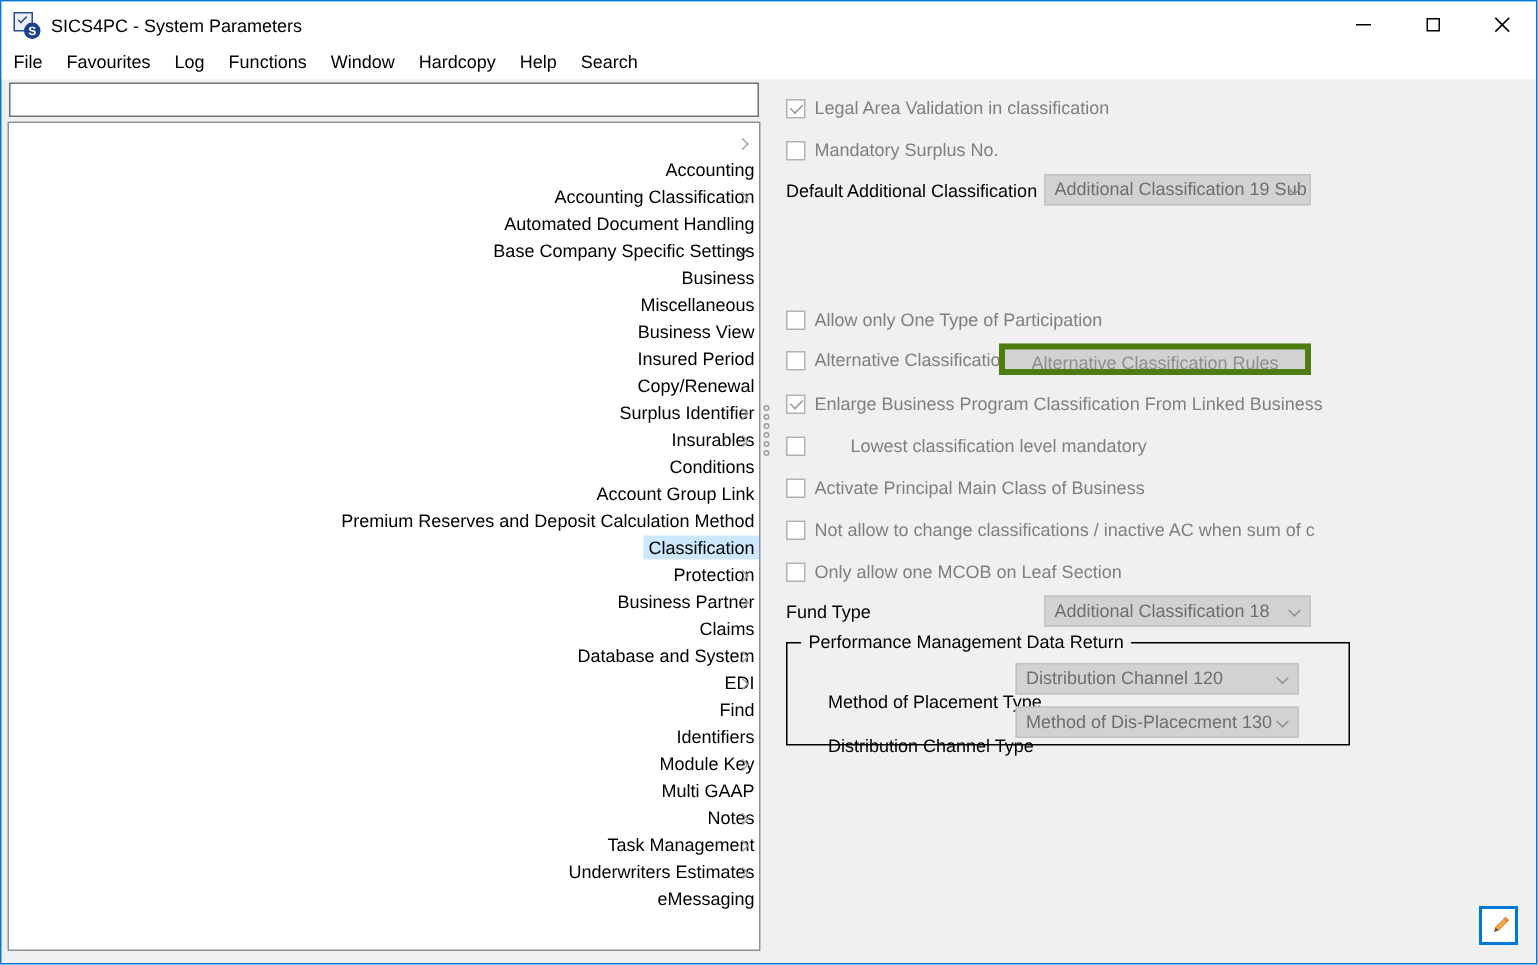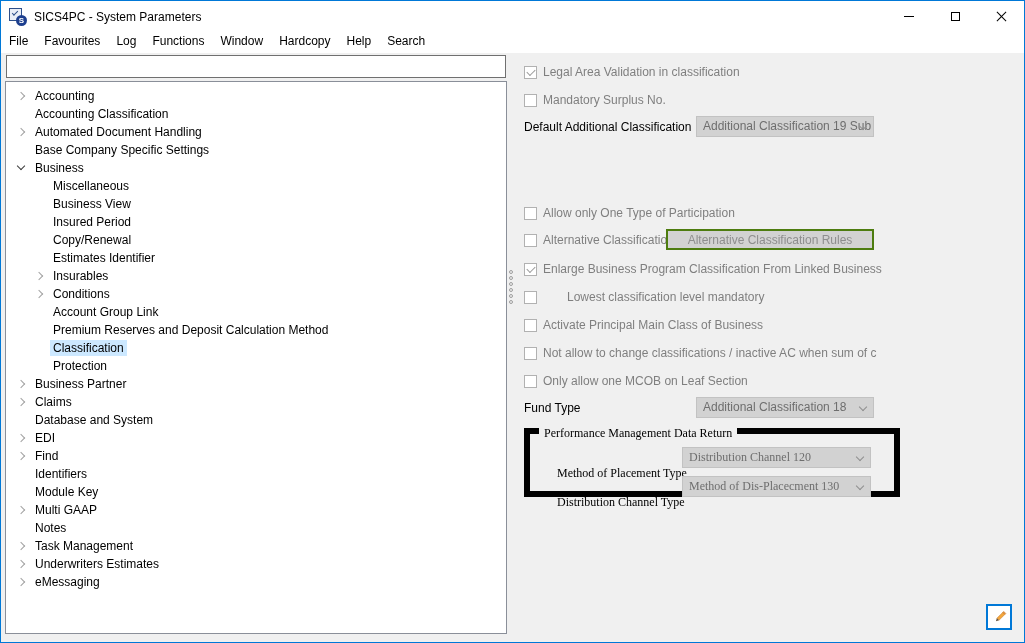--- a/index.html
+++ b/index.html
@@ -55,21 +55,21 @@
   
   .searchbox {
     position:absolute; left:5px; top:54px; width:500px; height:23px;
     border:1px solid #707070; background:#fff; font-size:12px; padding:0 4px;
     font-family:"Liberation Sans", sans-serif; outline:none;
   }
   .tree {
     position:absolute; left:4px; top:80px; width:502px; height:553px;
     background:#fff; border:1px solid #8a8f99; overflow:hidden; padding-top:5px;
   }
-  .tree-row { height:18px; display:flex; align-items:center; font-size:12px; color:#000; }
+  .tree-row { height:18px; display:flex; align-items:flex-end; font-size:12px; color:#000;flex-direction:column; }
   .tree-row .chev-box { width:20px; height:18px; flex:0 0 auto; position:relative; }
   .lvl0 .chev-box { margin-left:6px; }
   .lvl1 .chev-box { margin-left:24px; }
   .chev {
     position:absolute; left:6px; top:6px; width:6px; height:6px;
     border-right:1.4px solid #a2a2a2; border-bottom:1.4px solid #a2a2a2;
   }
   .chev.collapsed { transform:rotate(-45deg); }
   .chev.expanded  { transform:rotate(45deg); border-color:#3c3c3c; top:4px; }
   .tree-label { padding:1px 3px; white-space:nowrap; }
@@ -100,29 +100,28 @@
     font-size:12px; line-height:19px; padding:0 18px 0 6px;
     white-space:nowrap; overflow:hidden;
   }
   .dd-chev {
     position:absolute; right:7px; top:6px; width:6px; height:6px;
     border-right:1.3px solid #8f8f8f; border-bottom:1.3px solid #8f8f8f;
     transform:rotate(45deg);
   }
   .flat-button {
     position:absolute; left:150px; top:0; width:208px; height:21px;
-    background:#d2d2d2; border:2px solid #4d7c0f; color:#8e8e8e;
+    background:#d2d2d2; border:4px solid #4d7c0f; color:#8e8e8e;
     font-size:12px; text-align:center; line-height:19px; white-space:nowrap;
   }
 
   
   .groupbox {
     position:absolute; left:523px; top:427px; width:376px; height:69px;
-    border:6px solid #000000;
-    font-family:Liberation Serif, serif;
+    border:1px solid #000000;
   }
   .groupbox-title {
     position:absolute; left:9px; top:-8px; background:#f0f0f0;
     padding:0 5px; font-size:12px; color:#000; white-space:nowrap;
   }
   .gb-row { position:absolute; left:0; width:100%; height:21px; }
   .gb-row .field-label { position:absolute; left:11px; top:3px; margin:16px; }
   .gb-row .dropdown { left:152px; width:189px; }
 
   
@@ -209,21 +208,21 @@
       <div class="tree-row lvl1">
         <span class="chev-box"></span>
         <span class="tree-label">Insured Period</span>
       </div>
       <div class="tree-row lvl1">
         <span class="chev-box"></span>
         <span class="tree-label">Copy/Renewal</span>
       </div>
       <div class="tree-row lvl1">
         <span class="chev-box"></span>
-        <span class="tree-label">Estimates Identifier</span>
+        <span class="tree-label">Surplus Identifier</span>
       </div>
       <div class="tree-row lvl1">
         <span class="chev-box">
           <span class="chev collapsed"></span>
         </span>
         <span class="tree-label">Insurables</span>
       </div>
       <div class="tree-row lvl1">
         <span class="chev-box">
           <span class="chev collapsed"></span>

